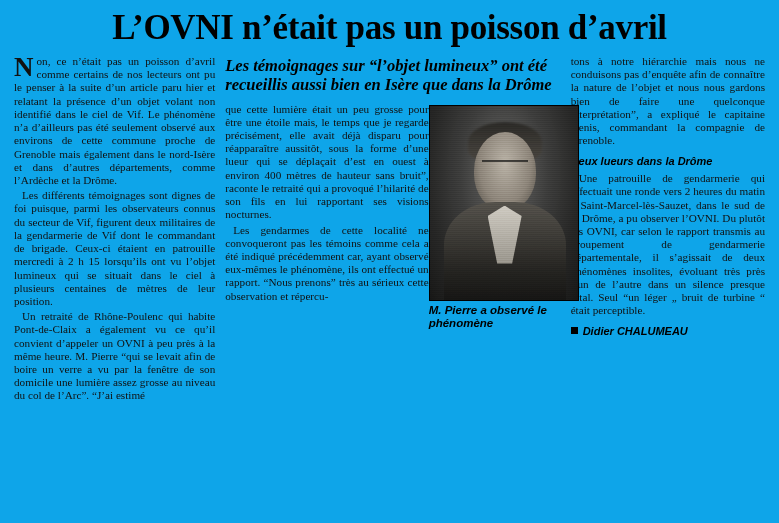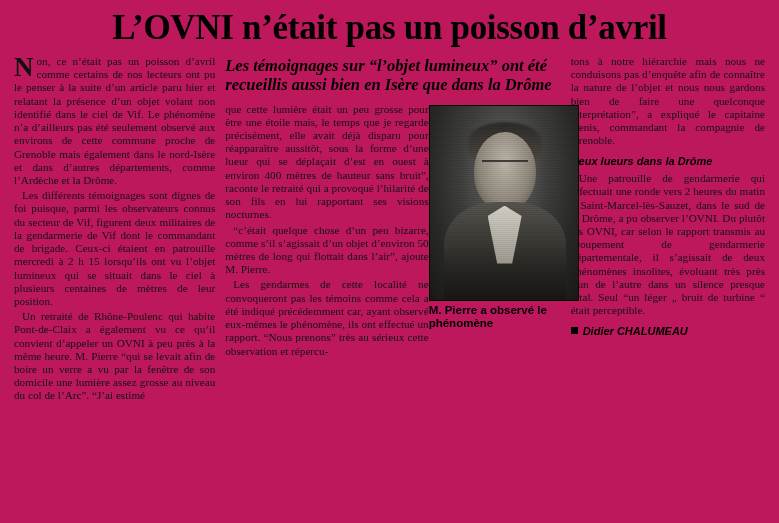--- a/index.html
+++ b/index.html
@@ -13,21 +13,21 @@
     font-family: "Liberation Serif", serif;
     color: #111;
     overflow: hidden;
   }
   .page {
     position: relative;
     width: 779px;
     height: 523px;
     box-sizing: border-box;
     padding: 6px 14px 4px 14px;
-    background: #be185d;
+    background: #0ea5e9;
   }
   .headline {
     font-family: "Liberation Serif", serif;
     font-weight: bold;
     font-size: 35px;
     line-height: 1.0;
     text-align: center;
     letter-spacing: -0.3px;
     margin: 4px 0 10px 0;
     color: #000;
@@ -82,20 +82,21 @@
     font-weight: bold;
     font-size: 16.5px;
     line-height: 1.14;
     margin: 2px 0 8px 0;
     color: #000;
   }
   .photo-wrap {
     margin: 2px 0 2px 0;
     float: right;
     width: 132px;
+    font-style: italic;
   }
   .photo {
     width: 150px;
     height: 196px;
     background:
       radial-gradient(ellipse at 50% 34%, #6a6a68 0%, #3d3d3c 42%, #272726 72%, #171716 100%),
       linear-gradient(180deg, #4a4a48 0%, #2a2a29 100%);
     position: relative;
     overflow: hidden;
     border: 1px solid #000;
@@ -201,21 +202,20 @@
             <div class="face"></div>
             <div class="glasses"></div>
             <div class="body"></div>
             <div class="shirt"></div>
             <div class="grain"></div>
           </div>
           <div class="caption">M. Pierre a observé le phénomène</div>
         </div>
         <div class="body-text">
           <p class="first">que cette lumière était un peu grosse pour être une étoile mais, le temps que je regarde précisément, elle avait déjà disparu pour réapparaître aussitôt, sous la forme d’une lueur qui se déplaçait d’est en ouest à environ 400 mètres de hauteur sans bruit”, raconte le retraité qui a provoqué l’hilarité de son fils en lui rapportant ses visions nocturnes.</p>
-          <p>“c’était quelque chose d’un peu bizarre, comme s’il s’agissait d’un objet d’environ 50 mètres de long qui flottait dans l’air”, ajoute M. Pierre.</p>
           <p>Les gendarmes de cette localité ne convoqueront pas les témoins comme cela a été indiqué précédemment car, ayant observé eux-mêmes le phénomène, ils ont effectué un rapport. “Nous prenons” très au sérieux cette observation et répercu-</p>
         </div>
       </div>
     </div>
 
     <div class="col col3">
       <div class="body-text">
         <p class="first">tons à notre hiérarchie mais nous ne conduisons pas d’enquête afin de connaître la nature de l’objet et nous nous gardons bien de faire une quelconque interprétation”, a expliqué le capitaine Denis, commandant la compagnie de Grenoble.</p>
       </div>
       <h2 class="subhead">Deux lueurs dans la Drôme</h2>

